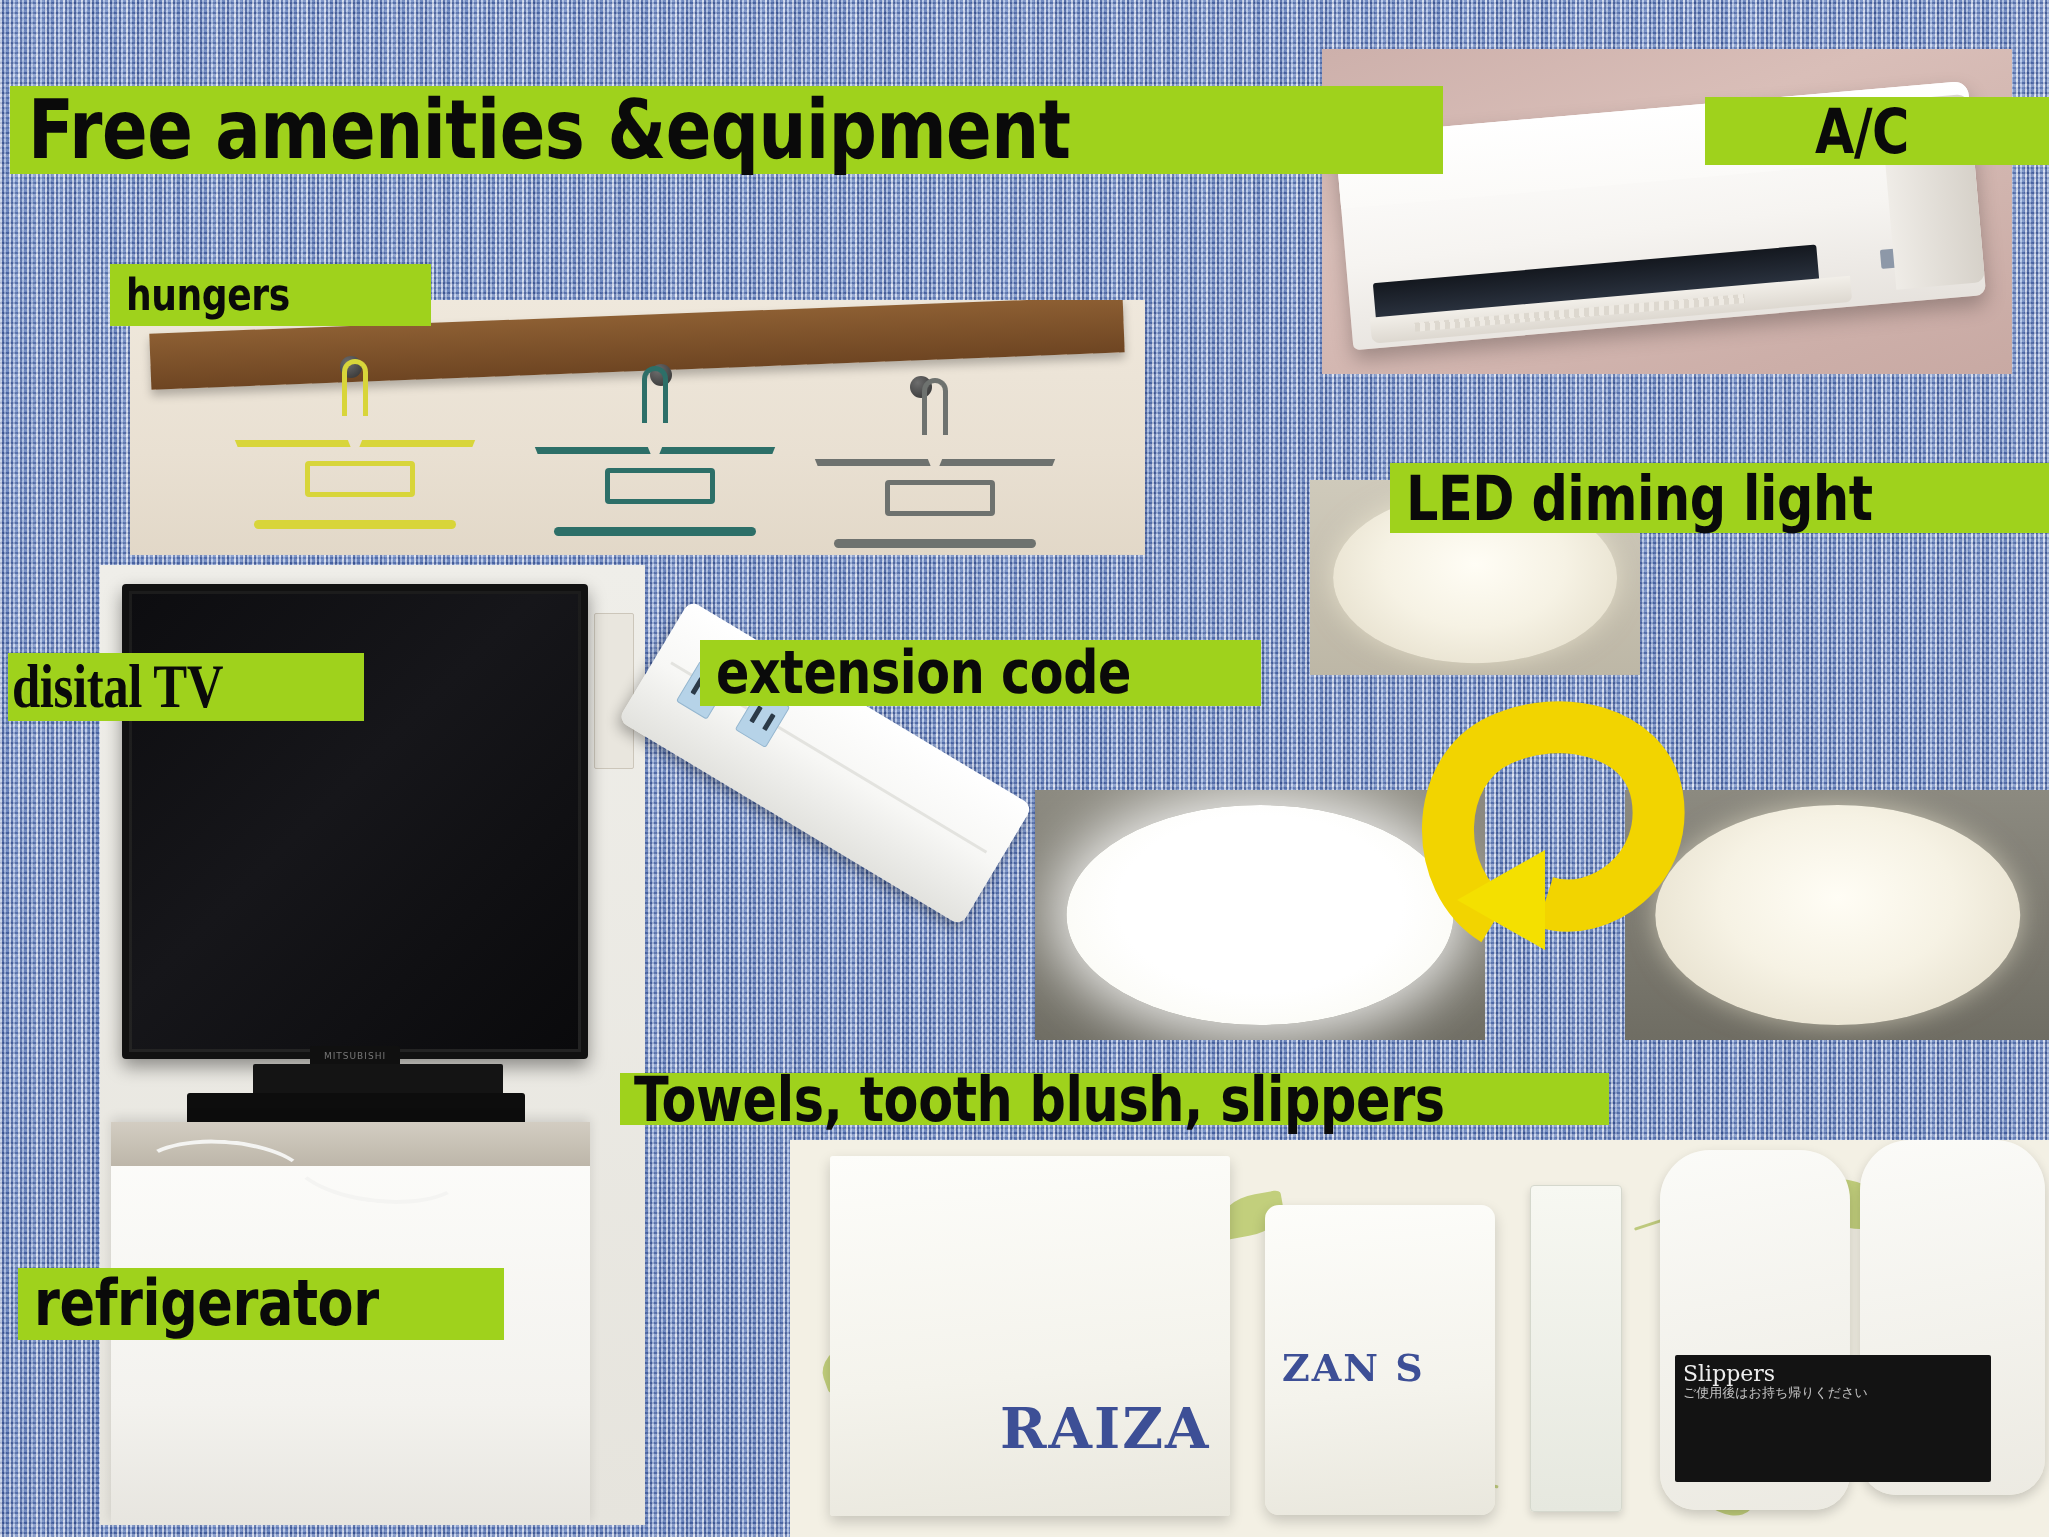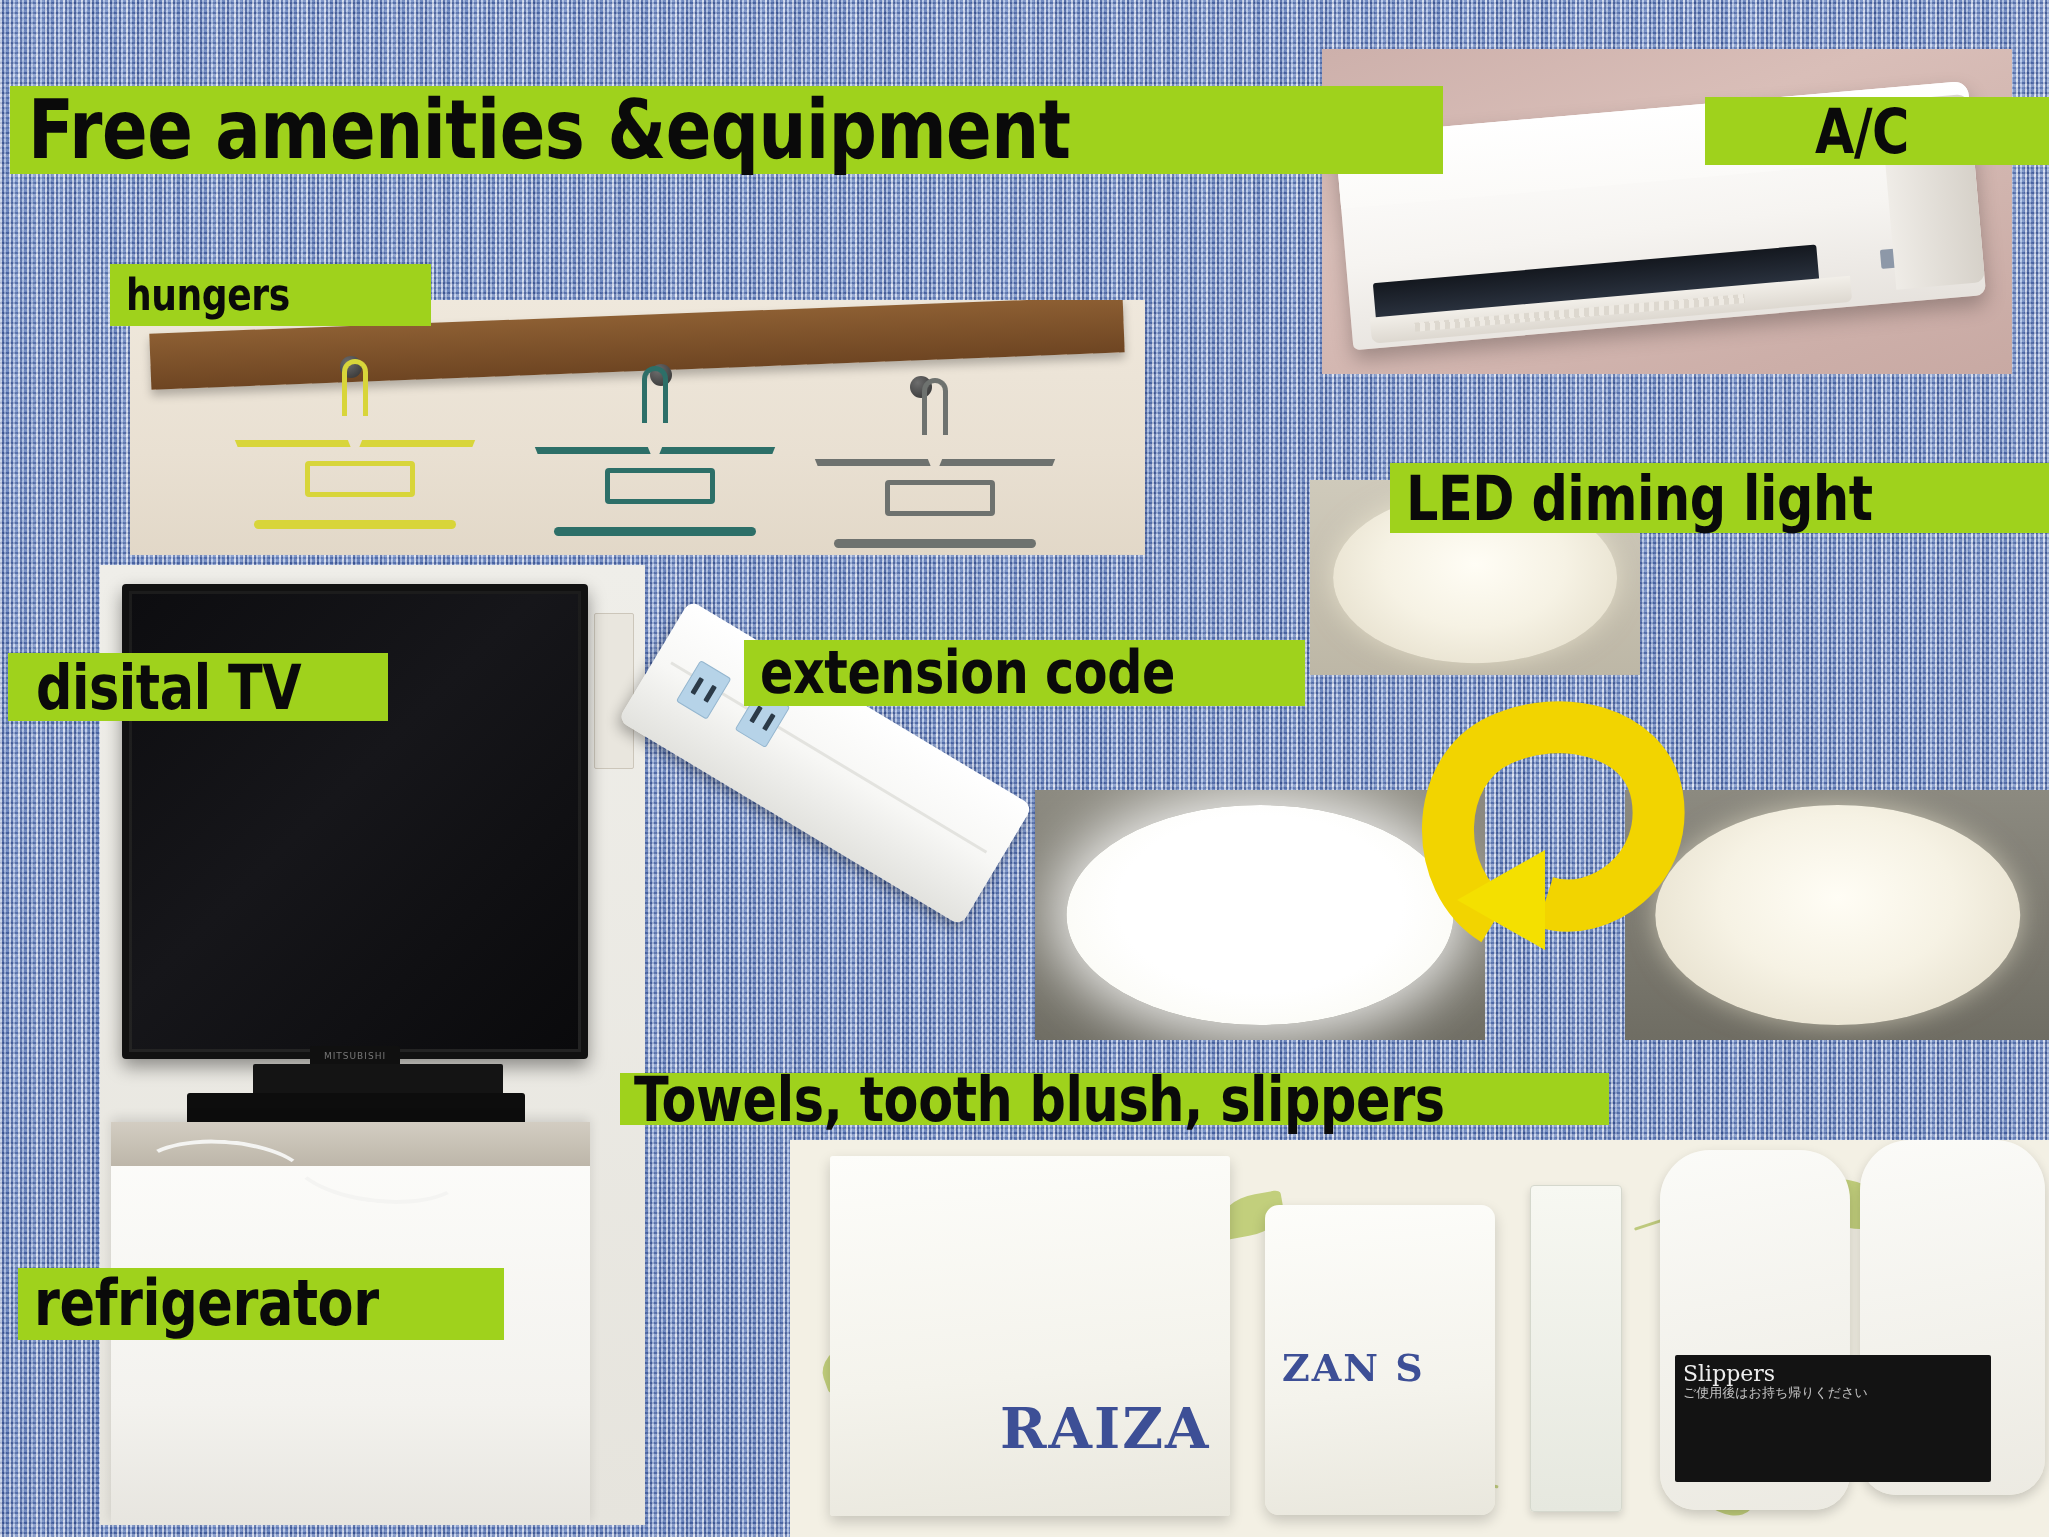--- a/index.html
+++ b/index.html
@@ -292,25 +292,25 @@
   </div>
 
   <div class="label" style="left:1705px;top:97px;width:345px;height:68px;font-size:62px;padding-left:110px;">
     <span>A/C</span>
   </div>
 
   <div class="label" style="left:1390px;top:463px;width:660px;height:70px;font-size:62px;padding-left:16px;">
     <span>LED diming light</span>
   </div>
 
-  <div class="label" style="left:8px;top:653px;width:352px;height:68px;font-size:62px;padding-left:28px;">
+  <div class="label" style="left:8px;top:653px;width:352px;height:68px;font-size:62px;padding-left:4px;font-family:Liberation Serif, serif;">
     <span>disital TV</span>
   </div>
 
-  <div class="label" style="left:700px;top:640px;width:545px;height:66px;font-size:60px;padding-left:16px;margin-left:44px;">
+  <div class="label" style="left:700px;top:640px;width:545px;height:66px;font-size:60px;padding-left:16px;">
     <span>extension code</span>
   </div>
 
   <div class="label" style="left:620px;top:1073px;width:975px;height:52px;font-size:62px;padding-left:14px;">
     <span>Towels, tooth blush, slippers</span>
   </div>
 
   <div class="label" style="left:18px;top:1268px;width:470px;height:72px;font-size:64px;padding-left:16px;">
     <span>refrigerator</span>
   </div>

